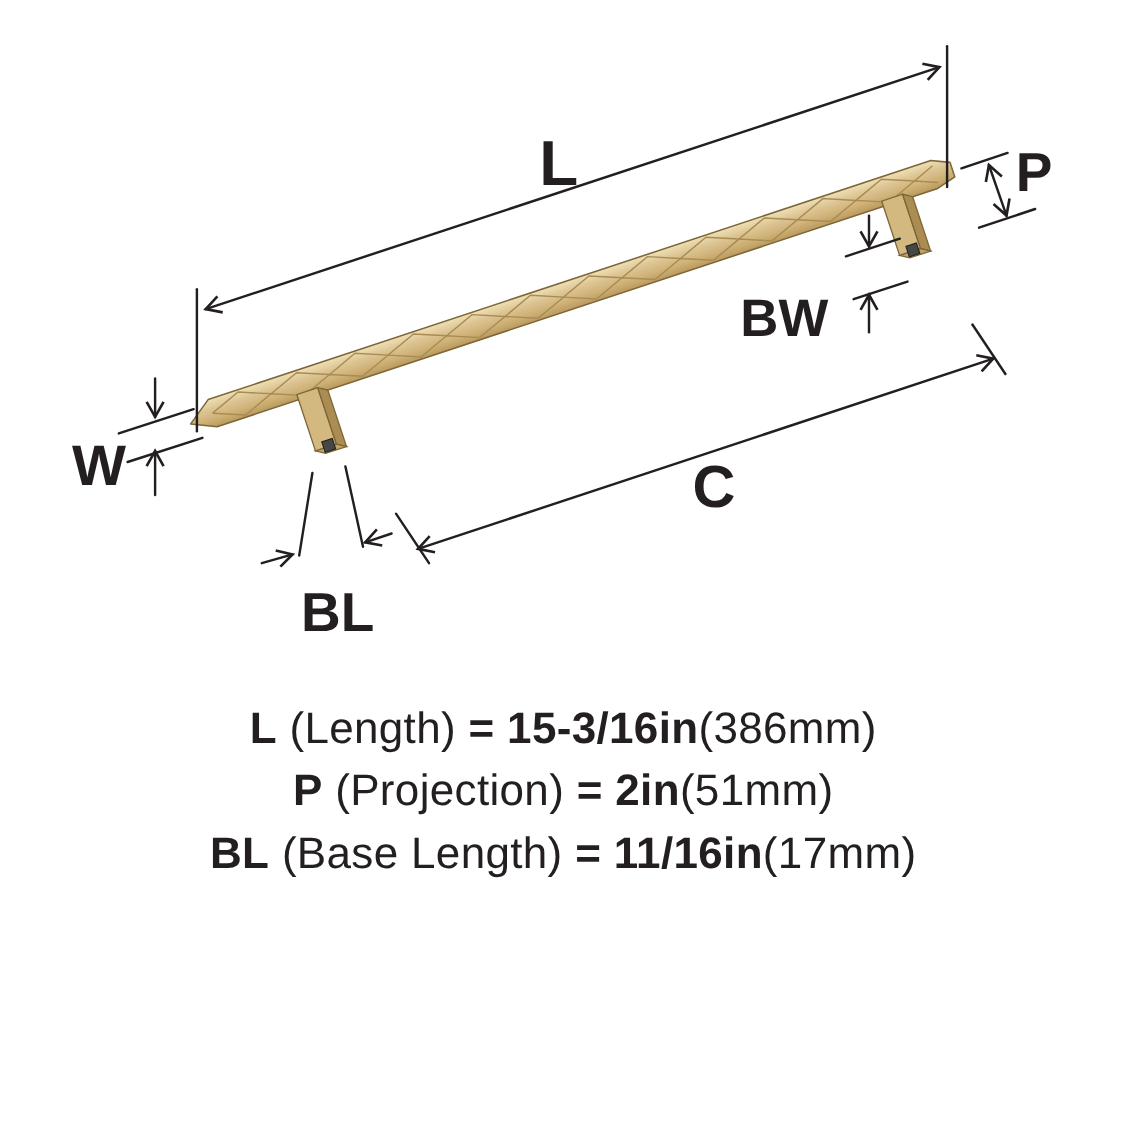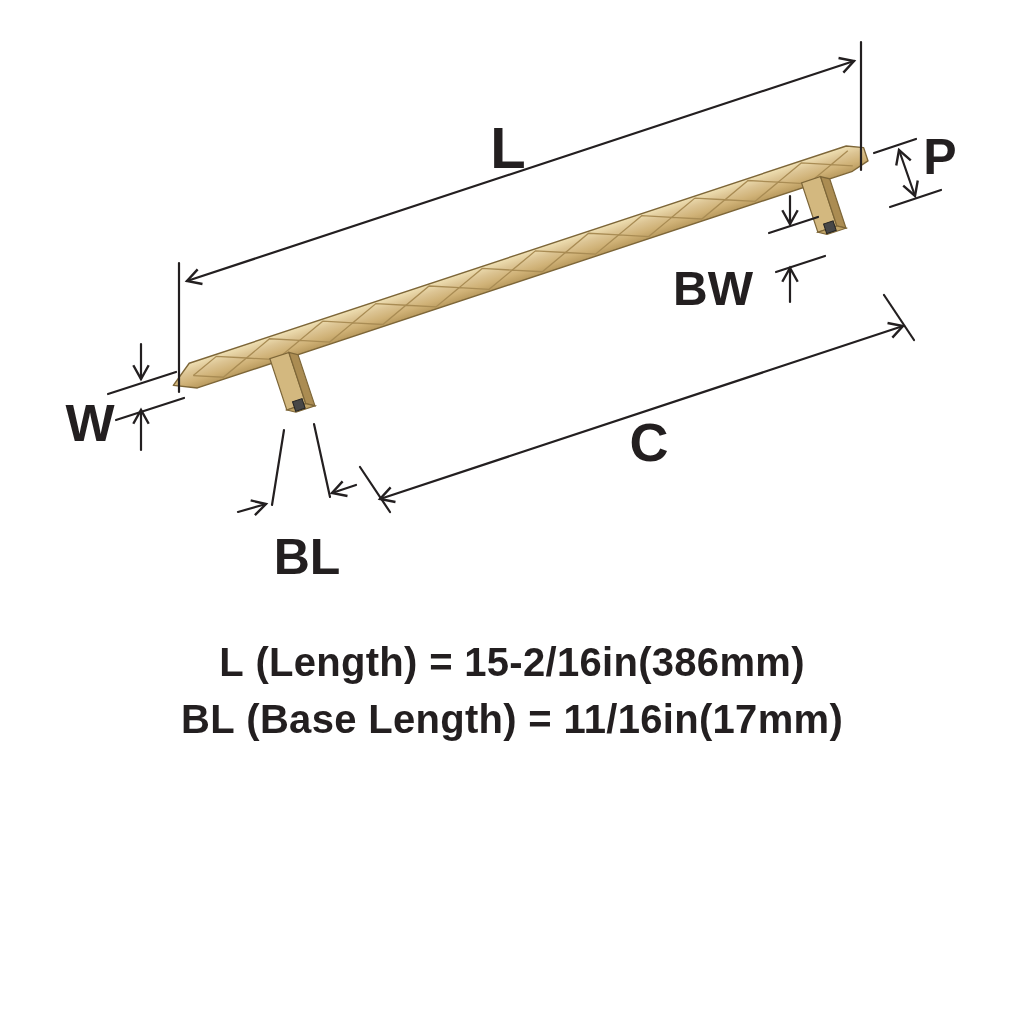--- a/index.html
+++ b/index.html
@@ -22,21 +22,21 @@
     flex-direction:column;
     align-items:center;
   }
   .spec-row{
     font-size:40px;
     line-height:57px;
     letter-spacing:.3px;
     white-space:nowrap;
   }
   .b{font-weight:700;}
-  .r{font-weight:700;}
+  .r{font-weight:400;}
 </style>
 </head>
 <body>
 
 <div class="diagram-wrap">
 <svg width="1024" height="620" viewBox="0 0 1024 620">
   <defs>
     <linearGradient id="goldGrad" gradientUnits="userSpaceOnUse" x1="0" y1="-13" x2="0" y2="13">
       <stop offset="0" stop-color="#efe0b4"></stop>
       <stop offset="0.35" stop-color="#dcc493"></stop>
@@ -119,21 +119,27 @@
   <text x="649" y="461" font-size="54" text-anchor="middle">C</text>
   <text x="307" y="574" font-size="50" text-anchor="middle">BL</text>
 </svg>
 </div>
 
 <div class="specs">
   <div class="spec-row">
     <span class="b">L</span>
     <span class="r">(Length)</span>
     <span class="b">=</span>
-    <span class="b">15-2/16in</span><span class="r">(386mm)</span>
+    <span class="b">15-3/16in</span><span class="r">(386mm)</span>
+  </div>
+  <div class="spec-row">
+    <span class="b">P</span>
+    <span class="r">(Projection)</span>
+    <span class="b">=</span>
+    <span class="b">2in</span><span class="r">(51mm)</span>
   </div>
   <div class="spec-row">
     <span class="b">BL</span>
     <span class="r">(Base Length)</span>
     <span class="b">=</span>
     <span class="b">11/16in</span><span class="r">(17mm)</span>
   </div>
 </div>
 
 </body></html>

